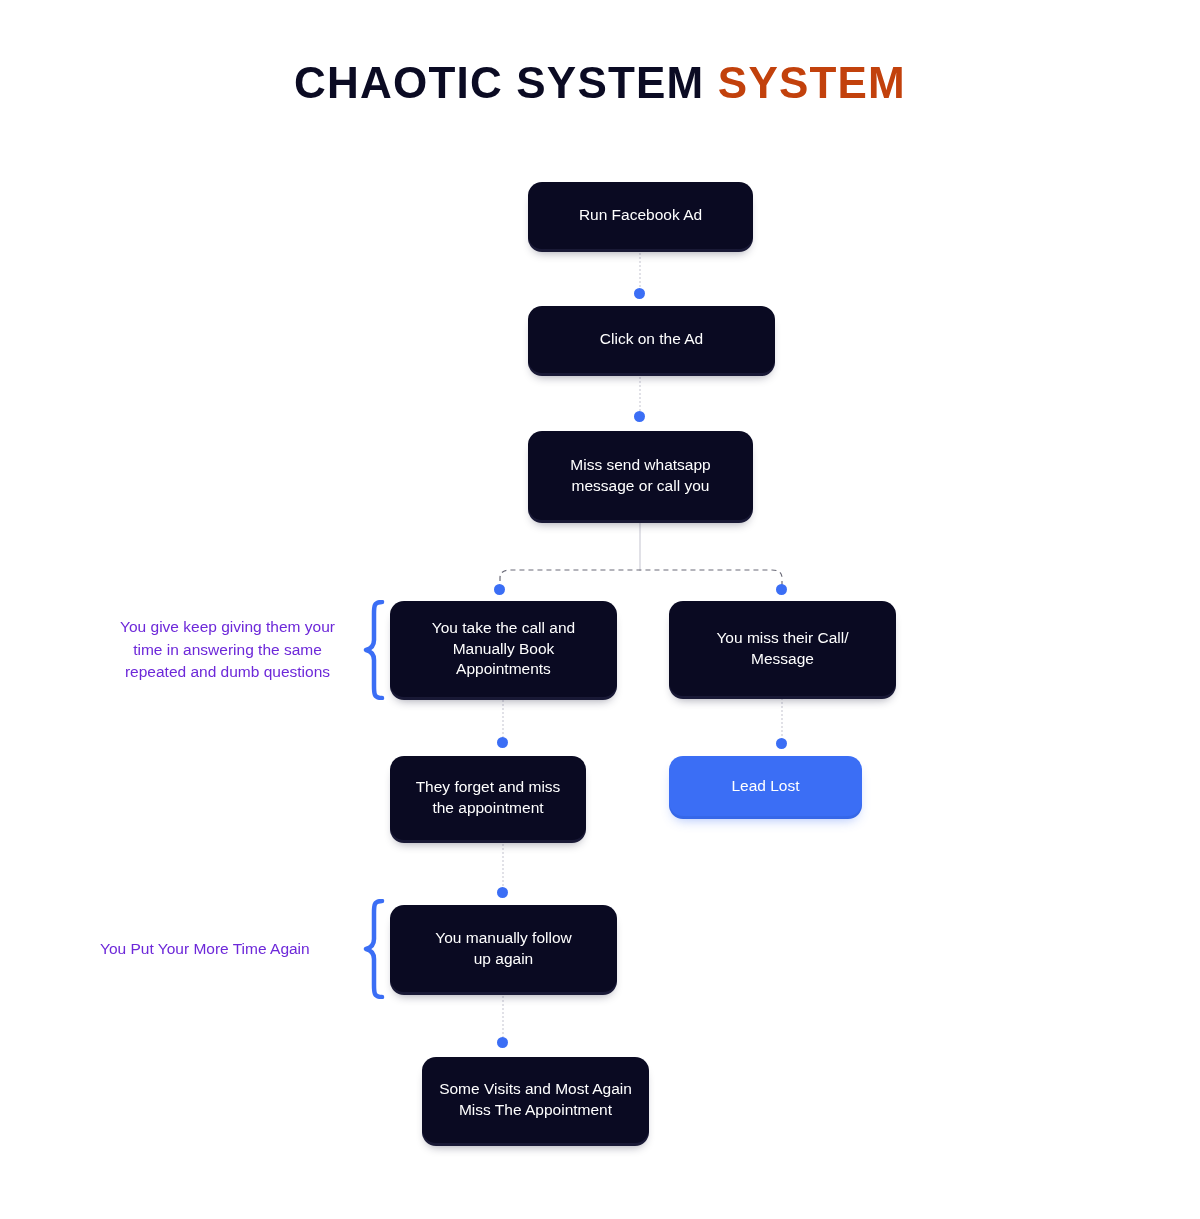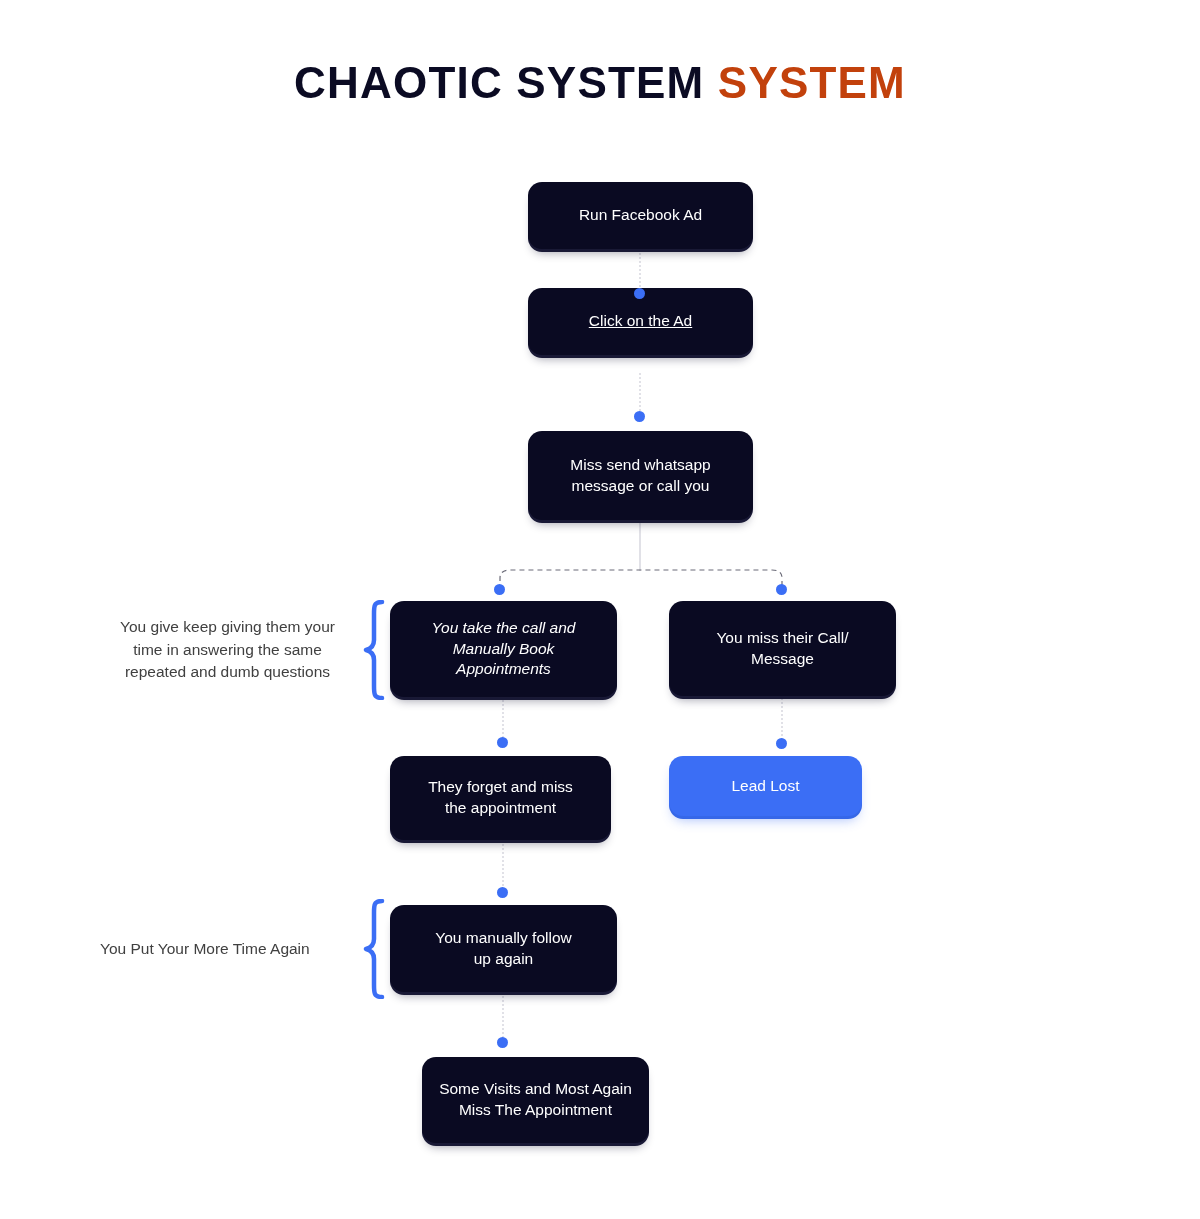--- a/index.html
+++ b/index.html
@@ -78,21 +78,21 @@
   
   .annot {
     position: absolute;
     display: flex;
     align-items: center;
     gap: 0px;
   }
   .annot-text {
     font-size: 15.5px;
     line-height: 1.45;
-    color: #404040;
+    color: #6d28d9;
     text-align: center;
     white-space: pre-line;
   }
   .brace {
     width: 22px;
     flex: 0 0 22px;
     margin-left: 8px;
   }
 </style>
 </head>
@@ -120,33 +120,33 @@
 
     <line x1="782" y1="698" x2="782" y2="742" stroke="#c9c9d4" stroke-width="1.1" stroke-dasharray="2 2"></line>
 
     <line x1="503" y1="840" x2="503" y2="892" stroke="#c9c9d4" stroke-width="1.1" stroke-dasharray="2 2"></line>
 
     <line x1="503" y1="992" x2="503" y2="1042" stroke="#c9c9d4" stroke-width="1.1" stroke-dasharray="2 2"></line>
   </svg>
 
   <div class="node" style="left:528px; top:182px; width:225px; height:67px;">Run Facebook Ad</div>
 
-  <div class="node" style="left:528px; top:288px; width:225px; height:67px;text-decoration:underline;">Click on the Ad</div>
+  <div class="node" style="left:528px; top:306px; width:247px; height:67px;">Click on the Ad</div>
 
   <div class="node" style="left:528px; top:431px; width:225px; height:89px;">Miss send whatsapp
 message or call you</div>
 
-  <div class="node" style="left:390px; top:601px; width:227px; height:96px;font-style:italic;">You take the call and
+  <div class="node" style="left:390px; top:601px; width:227px; height:96px;">You take the call and
 Manually Book
 Appointments</div>
 
   <div class="node" style="left:669px; top:601px; width:227px; height:95px;">You miss their Call/
 Message</div>
 
-  <div class="node" style="left:390px; top:756px; width:221px; height:84px;">They forget and miss
+  <div class="node" style="left:390px; top:756px; width:196px; height:84px;">They forget and miss
 the appointment</div>
 
   <div class="node accent" style="left:669px; top:756px; width:193px; height:60px;">Lead Lost</div>
 
   <div class="node" style="left:390px; top:905px; width:227px; height:87px;">You manually follow
 up again</div>
 
   <div class="node" style="left:390px; top:1057px; width:227px; height:86px;margin-left:32px;">Some Visits and Most Again
 Miss The Appointment</div>
 

